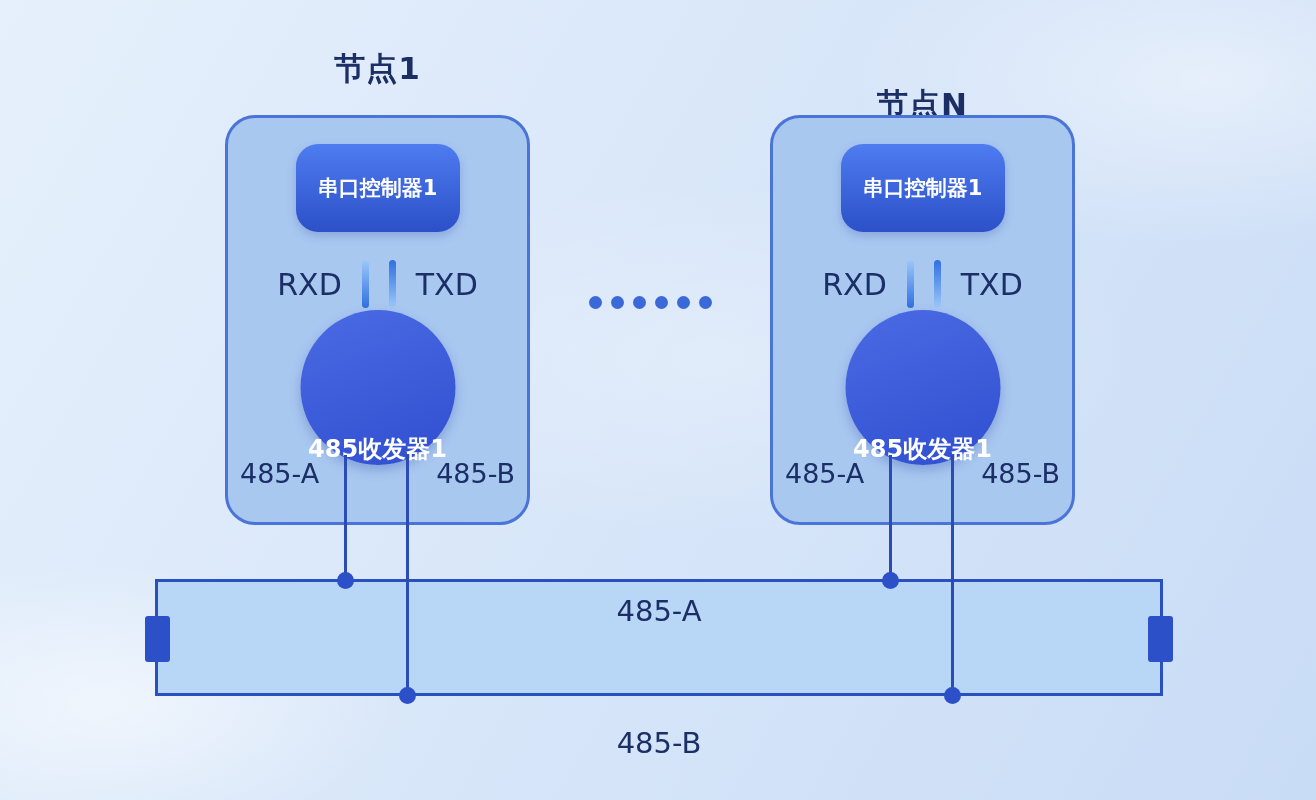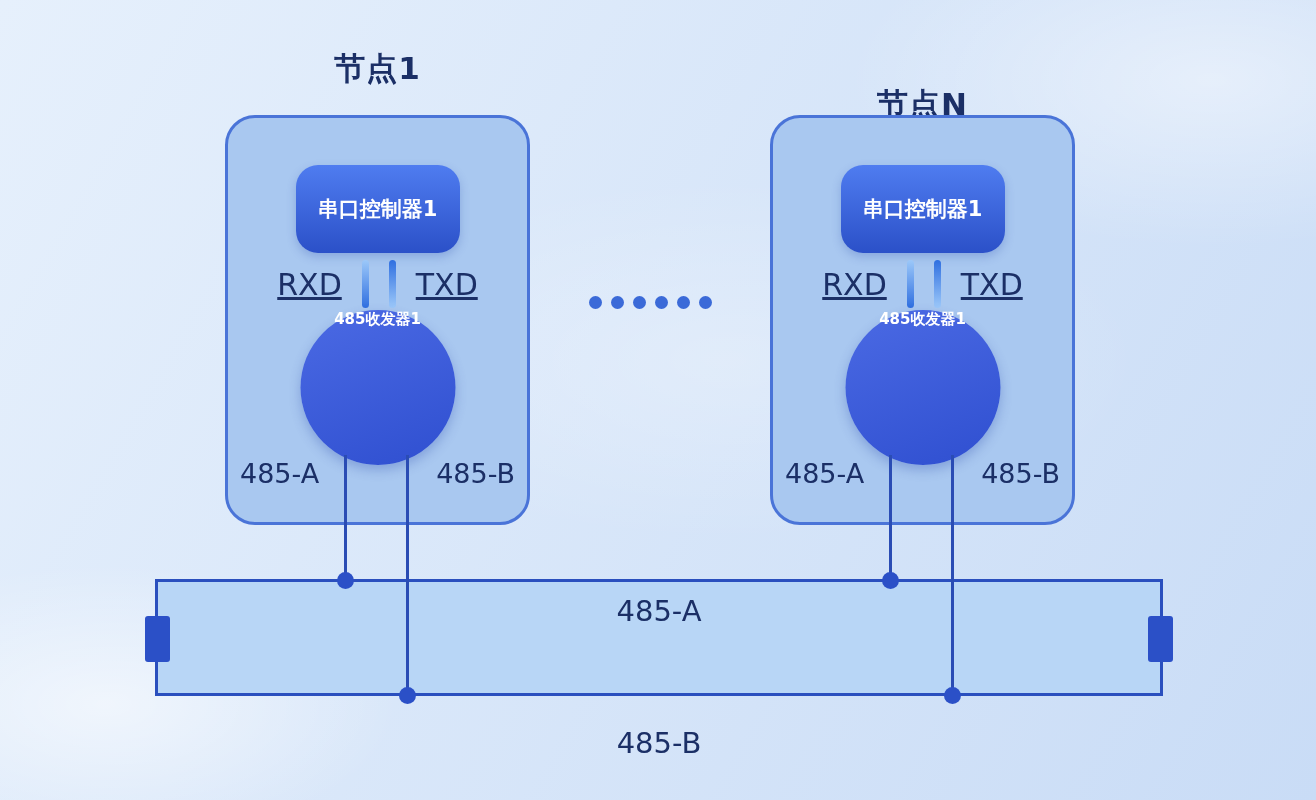--- a/index.html
+++ b/index.html
@@ -35,43 +35,43 @@
   .node-title.tn{left:770px;margin-top:36px;}
   .node{
     position:absolute;top:115px;width:305px;height:410px;
     background:var(--node-fill);
     border:3px solid var(--node-border);
     border-radius:30px;z-index:1;
   }
   .node.n1{left:225px;}
   .node.nn{left:770px;}
   .pill{
-    position:absolute;top:47px;left:50%;transform:translateX(-50%);
+    position:absolute;top:26px;left:50%;transform:translateX(-50%);
     width:164px;height:88px;border-radius:22px;
     background:linear-gradient(180deg,var(--pill-start),var(--pill-end));
     color:var(--text-light);font-size:21px;font-weight:700;
     display:flex;align-items:center;justify-content:center;
     box-shadow:0 4px 10px rgba(40,70,170,.25);
   }
   .sig-row{
     position:absolute;top:140px;left:0;width:100%;height:52px;
     display:flex;align-items:center;justify-content:center;gap:20px;
   }
-  .sig-label{font-size:30px;color:var(--text-dark);font-weight:500;text-decoration:underline;}
+  .sig-label{font-size:30px;color:var(--text-dark);font-weight:500;}
   .arrow{
     display:inline-block;width:7px;height:48px;border-radius:4px;
     background:linear-gradient(180deg,var(--arrow-start),var(--arrow-end));
   }
   .arrow.a-up{background:linear-gradient(0deg,var(--arrow-start),var(--arrow-end));}
   .circle{
     position:absolute;top:192px;left:50%;transform:translateX(-50%);
     width:155px;height:155px;border-radius:50%;
     background:linear-gradient(160deg,var(--circle-start),var(--circle-end));
-    color:var(--text-light);font-size:15px;font-weight:700;
-    display:flex;align-items:flex-start;justify-content:center;text-align:center;
+    color:var(--text-light);font-size:24px;font-weight:700;
+    display:flex;align-items:flex-end;justify-content:center;text-align:center;
     box-shadow:0 5px 12px rgba(40,70,170,.3);z-index:3;
   }
   .ab-row{
     position:absolute;top:340px;left:0;width:100%;
     display:flex;justify-content:space-between;padding:0 12px;
   }
   .ab-label{font-size:27px;color:var(--text-dark);font-weight:500;}
   .wire{
     position:absolute;width:3px;background:var(--line);z-index:2;
   }

